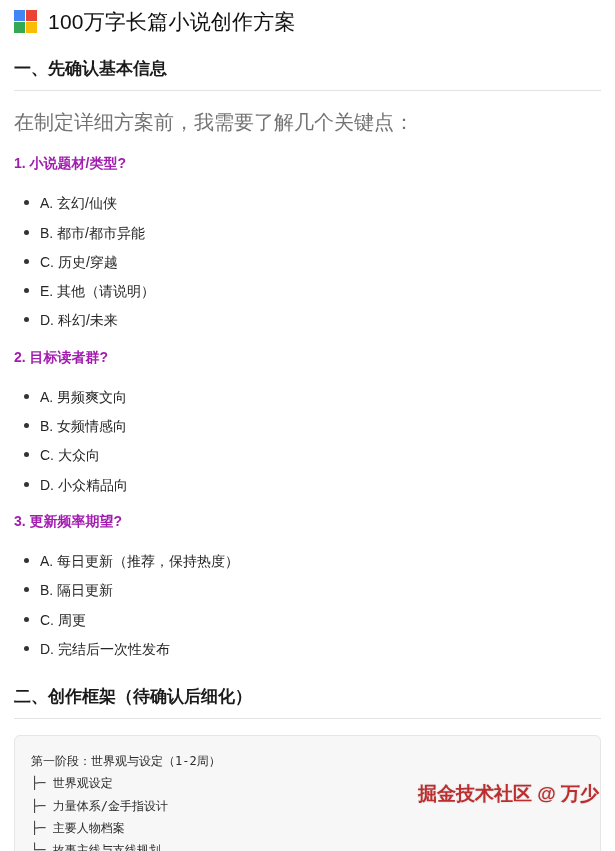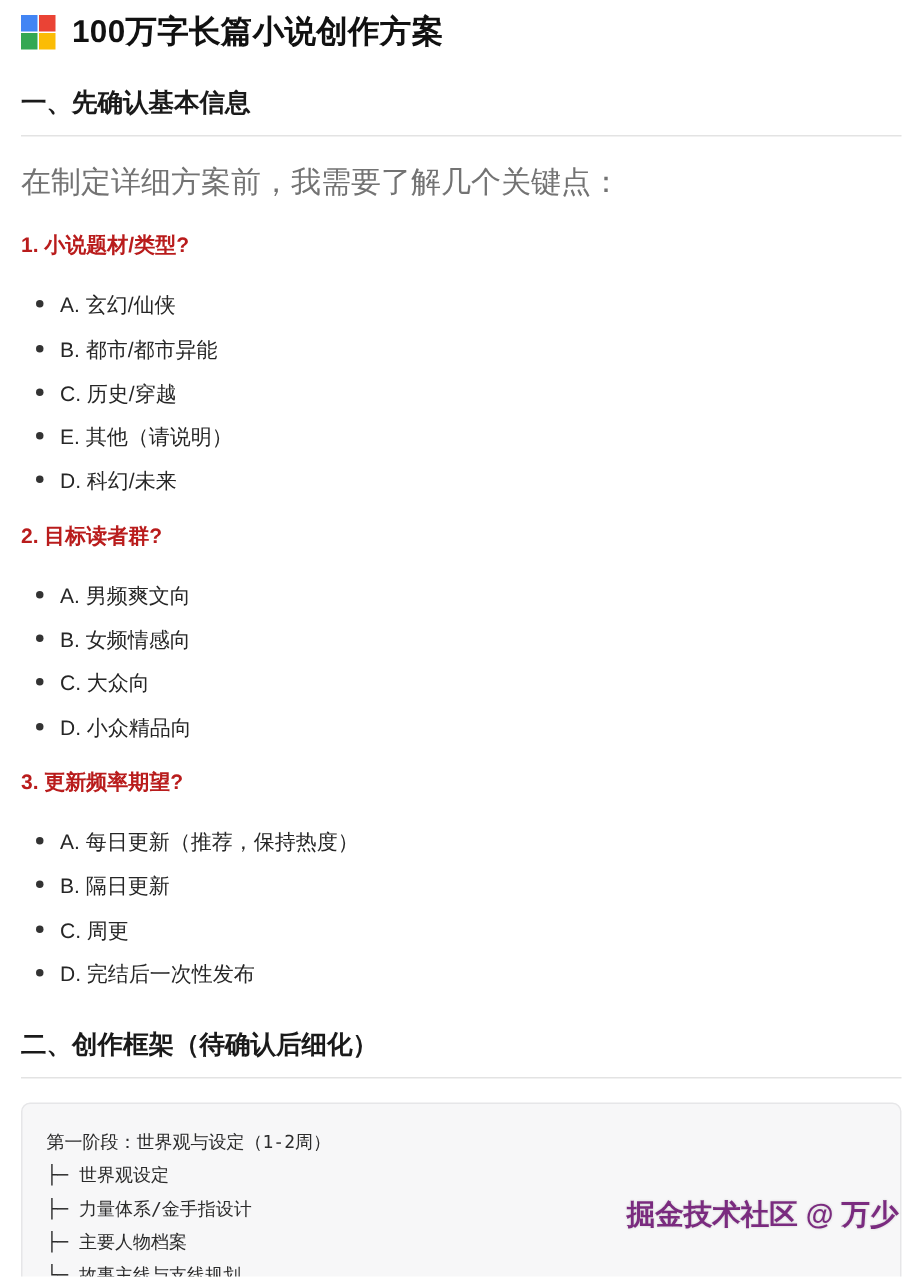--- a/index.html
+++ b/index.html
@@ -43,21 +43,21 @@
     width: 11px;
     height: 11px;
   }
   .doc-icon .q1 { left: 0;    top: 0;    background: #4285f4; }
   .doc-icon .q2 { left: 12px; top: 0;    background: #ea4335; }
   .doc-icon .q3 { left: 0;    top: 12px; background: #34a853; }
   .doc-icon .q4 { left: 12px; top: 12px; background: #fbbc05; }
 
   .doc-title {
     font-size: 21px;
-    font-weight: bold;
+    font-weight: normal;
     letter-spacing: 0.2px;
     color: #111;
     line-height: 1.3;
   }
 
   
   .section-h2 {
     font-size: 17px;
     font-weight: bold;
     color: #1a1a1a;
@@ -72,21 +72,21 @@
   .para {
     font-size: 20px;
     color: #737373;
     margin: 16px 0 0 0;
     line-height: 1.5;
   }
 
   .q-head {
     font-size: 14px;
     font-weight: bold;
-    color: #b91c1c;
+    color: #a21caf;
     margin: 18px 0 0 0;
   }
 
   ul.opts {
     list-style: none;
     margin: 20px 0 0 0;
     padding: 0;
   }
   ul.opts li {
     position: relative;
@@ -121,23 +121,23 @@
     white-space: pre;
     overflow: hidden;
     height: 178px;
     box-sizing: border-box;
   }
 
   
   .watermark {
     position: absolute;
     right: 16px;
-    bottom: 28px;
+    bottom: 44px;
     font-size: 19px;
-    color: #701a75;
+    color: #b91c1c;
     font-weight: bold;
     opacity: 0.92;
     text-shadow: 0 0 2px rgba(0,0,0,0.18);
     pointer-events: none;
     white-space: nowrap;
   }
 
   
   .scroll-rail {
     position: absolute;

